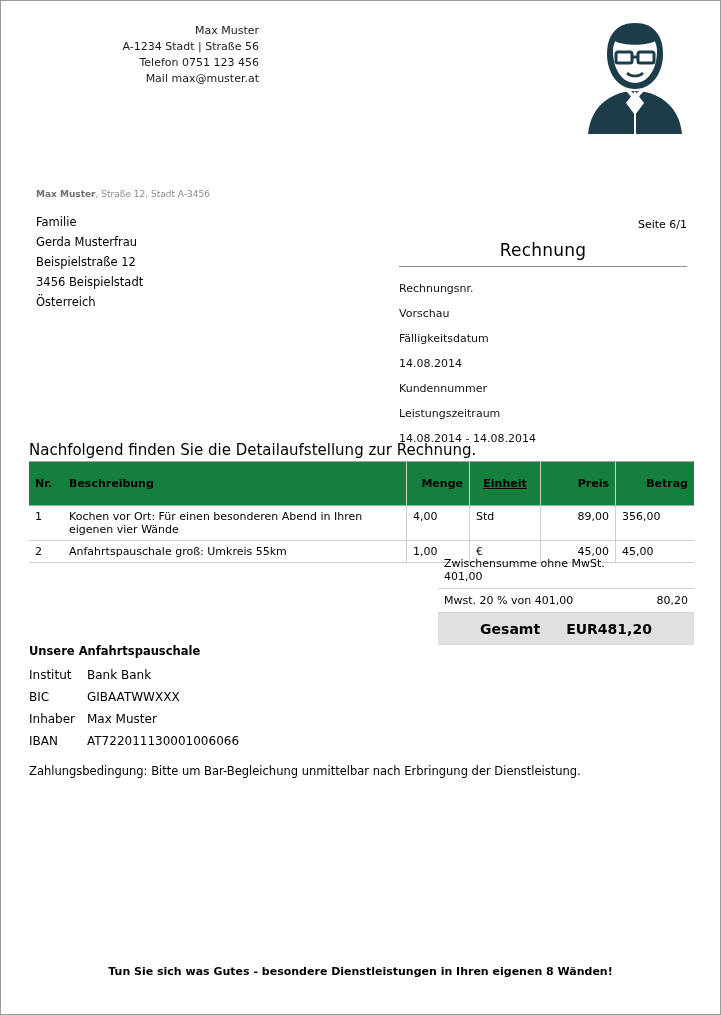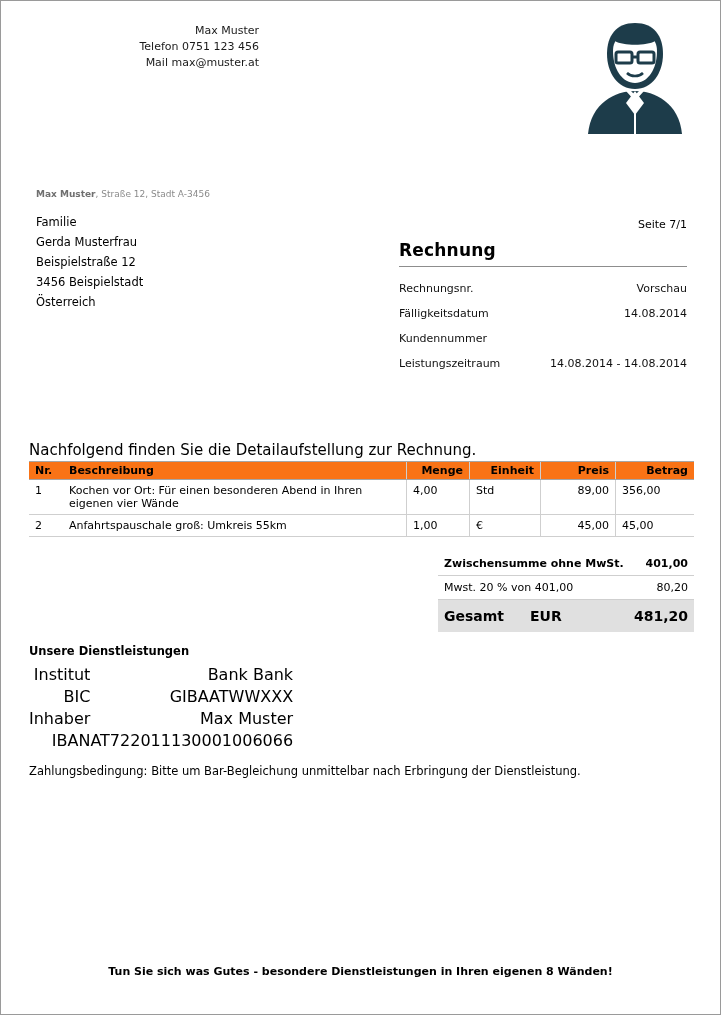--- a/index.html
+++ b/index.html
@@ -70,32 +70,34 @@
     width: 288px;
   }
   .meta .page-no {
     text-align: right;
     font-size: 11px;
     margin-bottom: 9px;
   }
   .meta h1 {
     font-size: 17px;
     margin: 0 0 6px 0;
-    font-weight: bold;
+    font-weight: normal;
     letter-spacing: .2px;
+    text-align: center;
   }
   .meta .rule {
     border-bottom: 1px solid #8d8d8d;
     margin-bottom: 9px;
   }
   .meta-row {
     display: flex;
     justify-content: space-between;
     font-size: 11px;
     line-height: 25px;
+    flex-direction: column;
   }
   .meta-row .lbl { color: #111; }
   .meta-row .val { color: #111; }
 
   
   .intro {
     position: absolute;
     top: 440px;
     left: 28px;
     font-size: 15px;
@@ -104,80 +106,81 @@
   
   .items {
     position: absolute;
     top: 460px;
     left: 28px;
     width: 665px;
     border-collapse: collapse;
     font-size: 11px;
   }
   .items th {
-    background: #f97316;
+    background: #15803d;
     border-top: 1px solid #a6a6a6;
     border-bottom: 1px solid #a6a6a6;
     font-weight: bold;
-    padding: 2px 6px;
+    padding: 15px 6px;
     text-align: left;
     white-space: nowrap;
   }
   .items td {
     border-bottom: 1px solid #cfcfcf;
     padding: 4px 6px;
     vertical-align: top;
   }
   .items .c-nr   { width: 22px; }
   .items .c-desc { }
   .items .c-menge { width: 50px; border-left: 1px solid #cfcfcf; }
   .items .c-einh  { width: 58px; border-left: 1px solid #cfcfcf; }
   .items .c-preis { width: 62px; text-align: right; border-left: 1px solid #cfcfcf; }
   .items .c-betr  { width: 66px; border-left: 1px solid #cfcfcf; }
   .items th.c-menge, .items th.c-preis, .items th.c-betr { text-align: right; }
-  .items th.c-einh { text-align: right; }
+  .items th.c-einh { text-align: center; text-decoration: underline; }
   .items td.c-desc { border-right: 1px solid #cfcfcf; }
 
   
   .totals {
     position: absolute;
     top: 551px;
     left: 437px;
     width: 256px;
     font-size: 11px;
   }
   .tot-row {
     display: flex;
     justify-content: space-between;
     padding: 5px 6px 5px 6px;
     border-bottom: 1px solid #cfcfcf;
   }
-  .tot-row.sub { font-weight: bold; }
+  .tot-row.sub { font-weight: normal; flex-direction: column; }
   .tot-row.grand {
     background: #e0e0e0;
     font-weight: bold;
     font-size: 14px;
     border-bottom: none;
     padding: 8px 6px;
+    justify-content: center;
   }
   .tot-row.grand .lbl-wrap { display: flex; gap: 26px; }
 
   
   .bank {
     position: absolute;
     top: 643px;
     left: 28px;
     font-size: 11px;
   }
   .bank h2 {
     font-size: 11.5px;
     margin: 0 0 6px 0;
     font-weight: bold;
   }
-  .bank table { border-collapse: collapse; font-size: 16px; text-align: right; }
+  .bank table { border-collapse: collapse; font-size: 12px; }
   .bank td { padding: 2px 0; line-height: 18px; }
   .bank td.k { width: 58px; }
   .bank .terms { margin-top: 12px; font-size: 11.5px; }
 
   
   .footer {
     position: absolute;
     bottom: 36px;
     left: 0;
     width: 100%;
@@ -186,20 +189,21 @@
     font-weight: bold;
   }
 </style>
 </head>
 <body>
 
 <div class="page">
 
   <div class="sender">
     <div>Max Muster</div>
+    <div>A-1234 Stadt | Straße 56</div>
     <div>Telefon 0751 123 456</div>
     <div>Mail max@muster.at</div>
   </div>
 
   <div class="logo">
     <svg viewBox="0 0 100 115" width="100" height="115" aria-hidden="true">
       <g fill="#1d3c4a">
 
         <path d="M50 2 C31 2 22 15 22 33 C22 52 33 68 50 68 C67 68 78 52 78 33 C78 15 69 2 50 2 Z"></path>
 
@@ -233,21 +237,21 @@
 
   <div class="recipient">
     <div>Familie</div>
     <div>Gerda Musterfrau</div>
     <div>Beispielstraße 12</div>
     <div>3456 Beispielstadt</div>
     <div>Österreich</div>
   </div>
 
   <div class="meta">
-    <div class="page-no">Seite 7/1</div>
+    <div class="page-no">Seite 6/1</div>
     <h1>Rechnung</h1>
     <div class="rule"></div>
 
     <div class="meta-row">
       <span class="lbl">Rechnungsnr.</span>
       <span class="val">Vorschau</span>
     </div>
     <div class="meta-row">
       <span class="lbl">Fälligkeitsdatum</span>
       <span class="val">14.08.2014</span>
@@ -307,21 +311,21 @@
     <div class="tot-row grand">
       <span class="lbl-wrap">
         <span>Gesamt</span>
         <span>EUR</span>
       </span>
       <span>481,20</span>
     </div>
   </div>
 
   <div class="bank">
-    <h2>Unsere Dienstleistungen</h2>
+    <h2>Unsere Anfahrtspauschale</h2>
     <table>
       <tbody>
           <tr>
         <td class="k">Institut</td>
         <td>Bank Bank</td>
       </tr>
       <tr>
         <td class="k">BIC</td>
         <td>GIBAATWWXXX</td>
       </tr>

